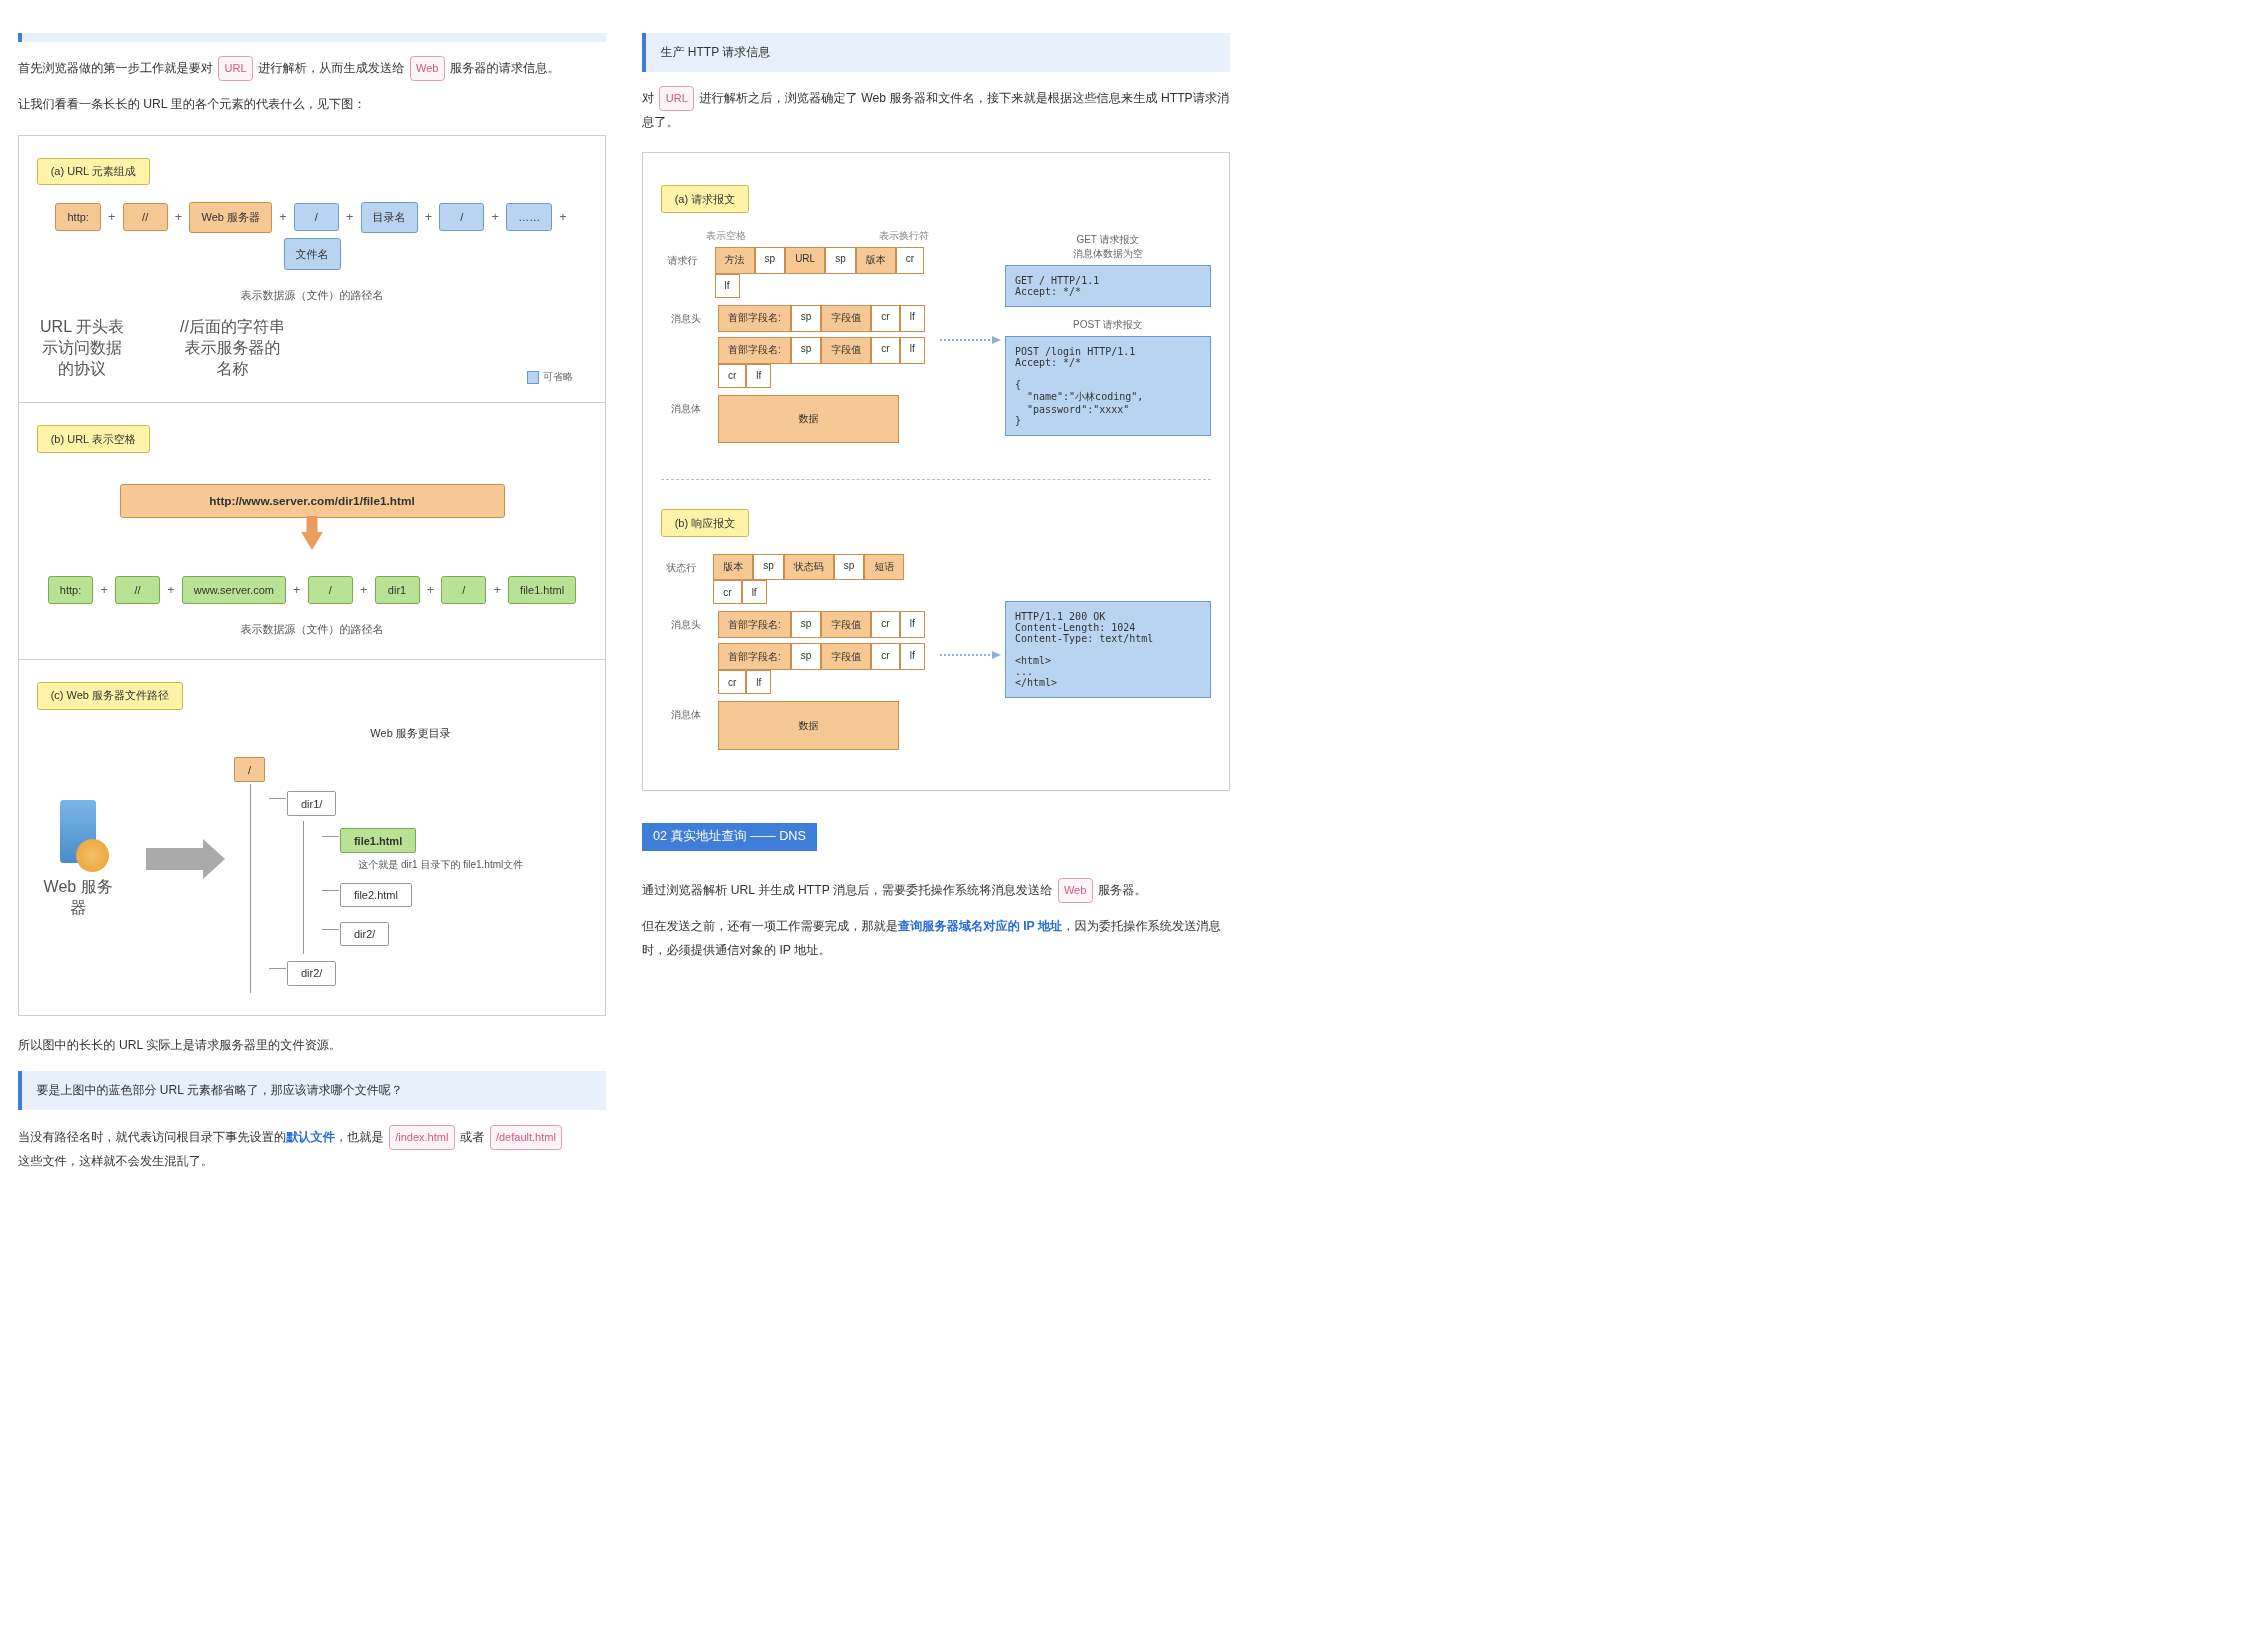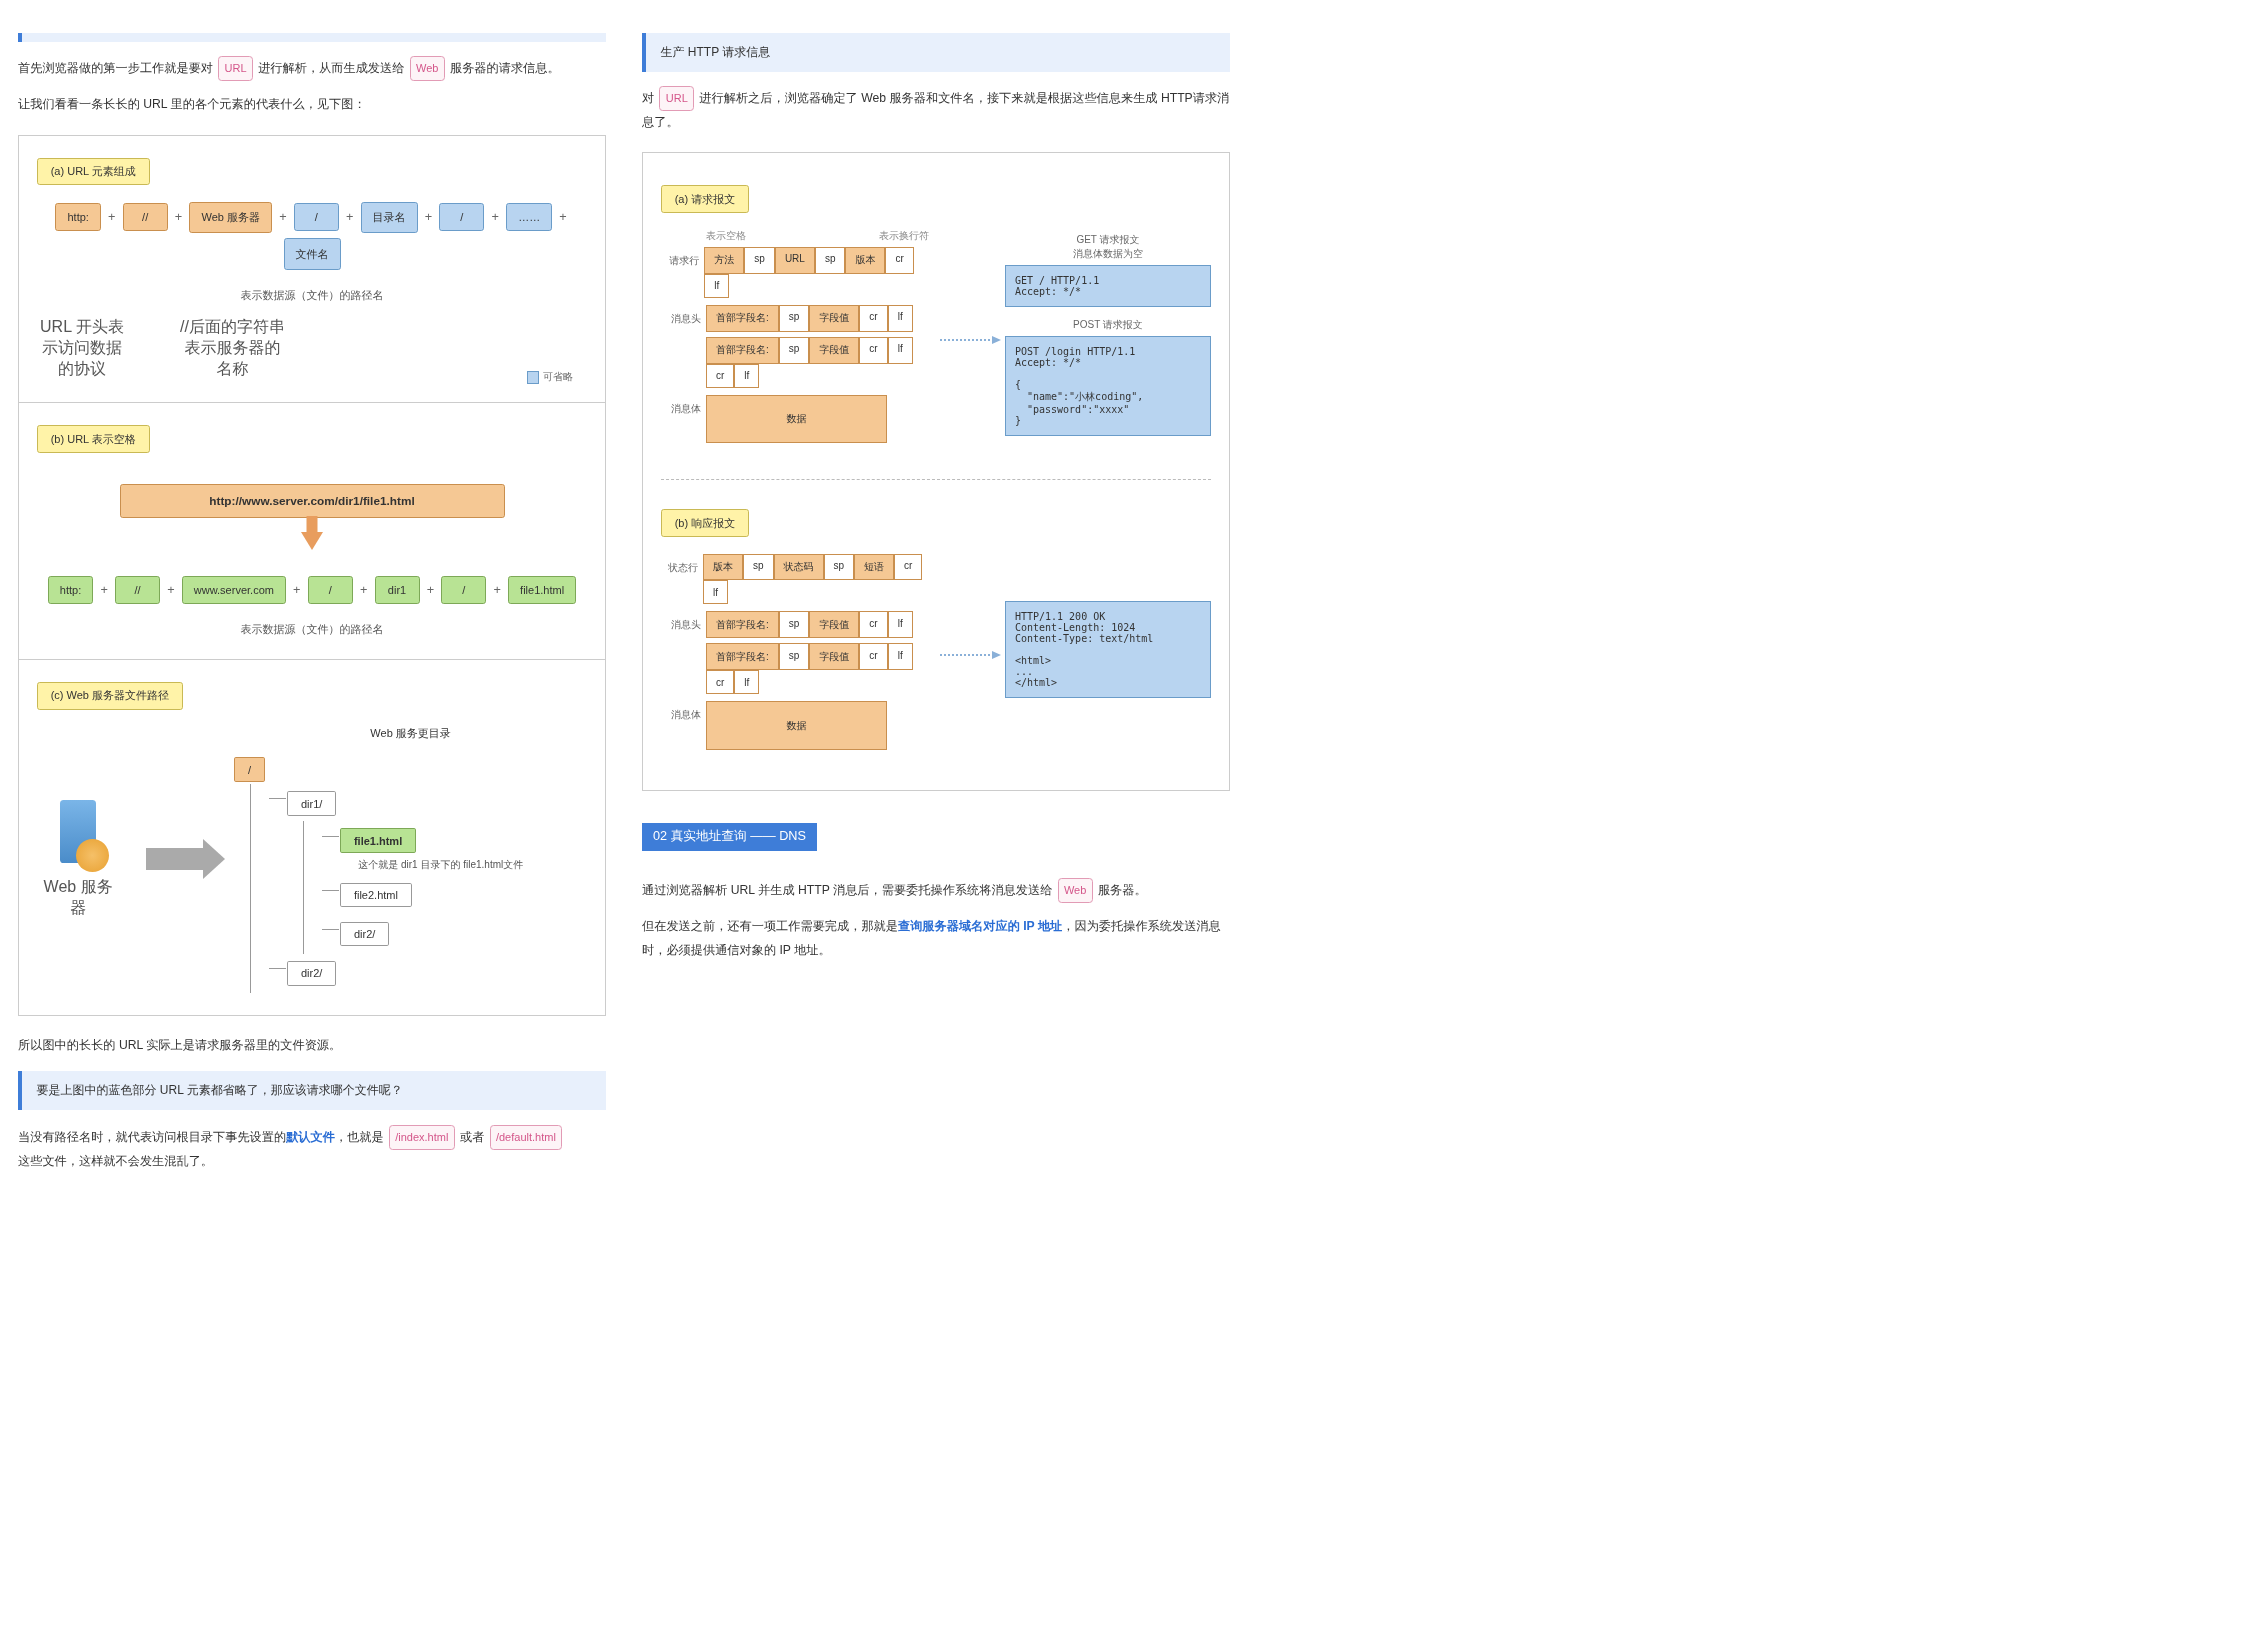--- a/index.html
+++ b/index.html
@@ -41,21 +41,21 @@
 .tree-side-note { display: inline-block; font-size: 10px; color: #555; margin-left: 18px; vertical-align: middle; }
 
 .server-icon { display: inline-block; vertical-align: middle; }
 .server-box { width: 36px; height: 63px; background: linear-gradient(#7ab5e8, #4a8cc9); border-radius: 3.6px; position: relative; }
 .globe { width: 33px; height: 33px; background: radial-gradient(#f5c068, #e8a030); border-radius: 50%; position: absolute; bottom: -9px; right: -12.7px; }
 .big-arrow { width: 63px; height: 22px; background: #aaa; margin: 0 18px; position: relative; }
 .big-arrow::after { content: ""; position: absolute; right: -18px; top: -9px; border-left: 22px solid #aaa; border-top: 20px solid transparent; border-bottom: 20px solid transparent; }
 
 .http-diagram { border: 0.9px solid #ccc; padding: 18px; margin: 18px 0; }
 .http-section { padding: 14.5px 0; }
-.http-row { display: flex; align-items: flex-start; gap: 5px; margin-bottom: 7.2px; }
+.http-row { display: flex; align-items: flex-start; gap: 17px; margin-bottom: 7.2px; }
 .row-label { width: 40px; font-size: 10px; color: #666; padding-top: 7.2px; text-align: right; }
 .cells { display: flex; gap: 0; flex-wrap: wrap; }
 .cell { border: 0.9px solid #c98f4e; padding: 5.4px 9px; font-size: 10px; background: #fff; }
 .cell.orange { background: #f5c894; }
 .cell.big { min-width: 181px; text-align: center; padding: 16.3px 36px; }
 .http-example { background: #b8d4f0; border: 0.9px solid #6a9cc9; padding: 9px; font-size: 10px; font-family: monospace; white-space: pre; margin-bottom: 11px; }
 .http-ex-label { font-size: 10px; color: #666; text-align: center; margin-bottom: 3.6px; }
 .dashed-arrow { width: 54px; border-top: 2.7px dotted #8ab0d8; position: relative; margin: 0 11px; }
 .dashed-arrow::after { content: ""; position: absolute; right: -7.2px; top: -5.4px; border-left: 9px solid #8ab0d8; border-top: 4.5px solid transparent; border-bottom: 4.5px solid transparent; }
 .http-flex { display: flex; align-items: center; }

